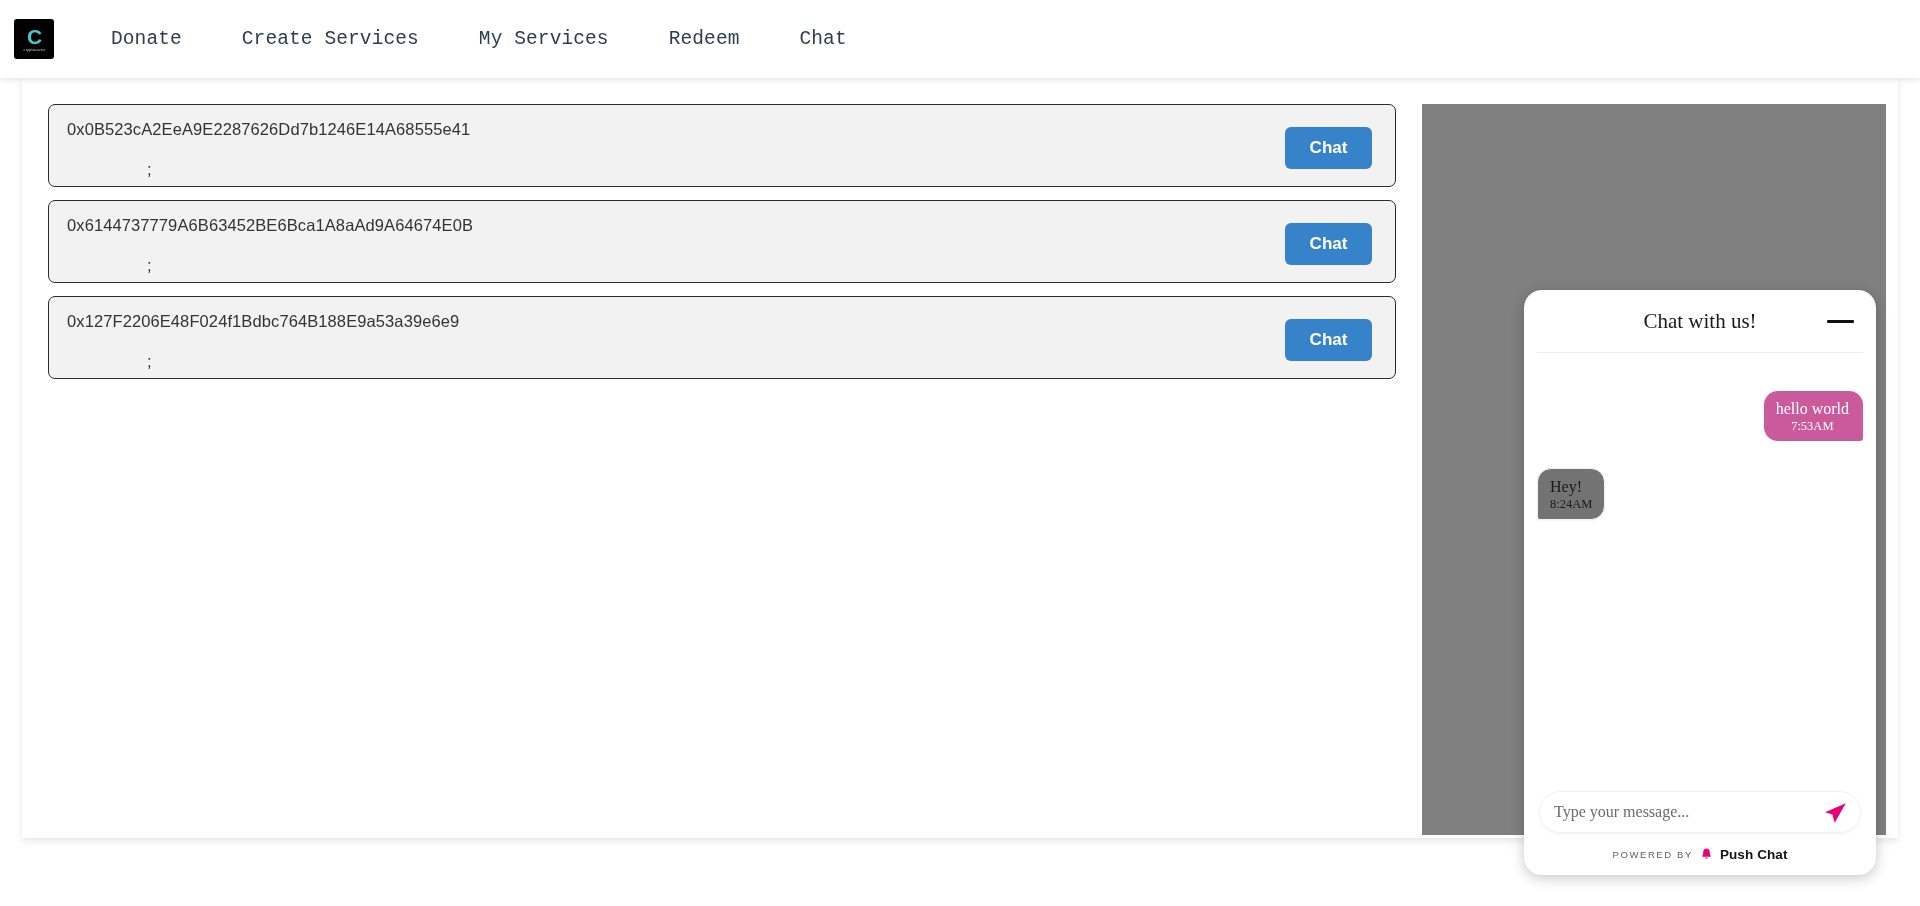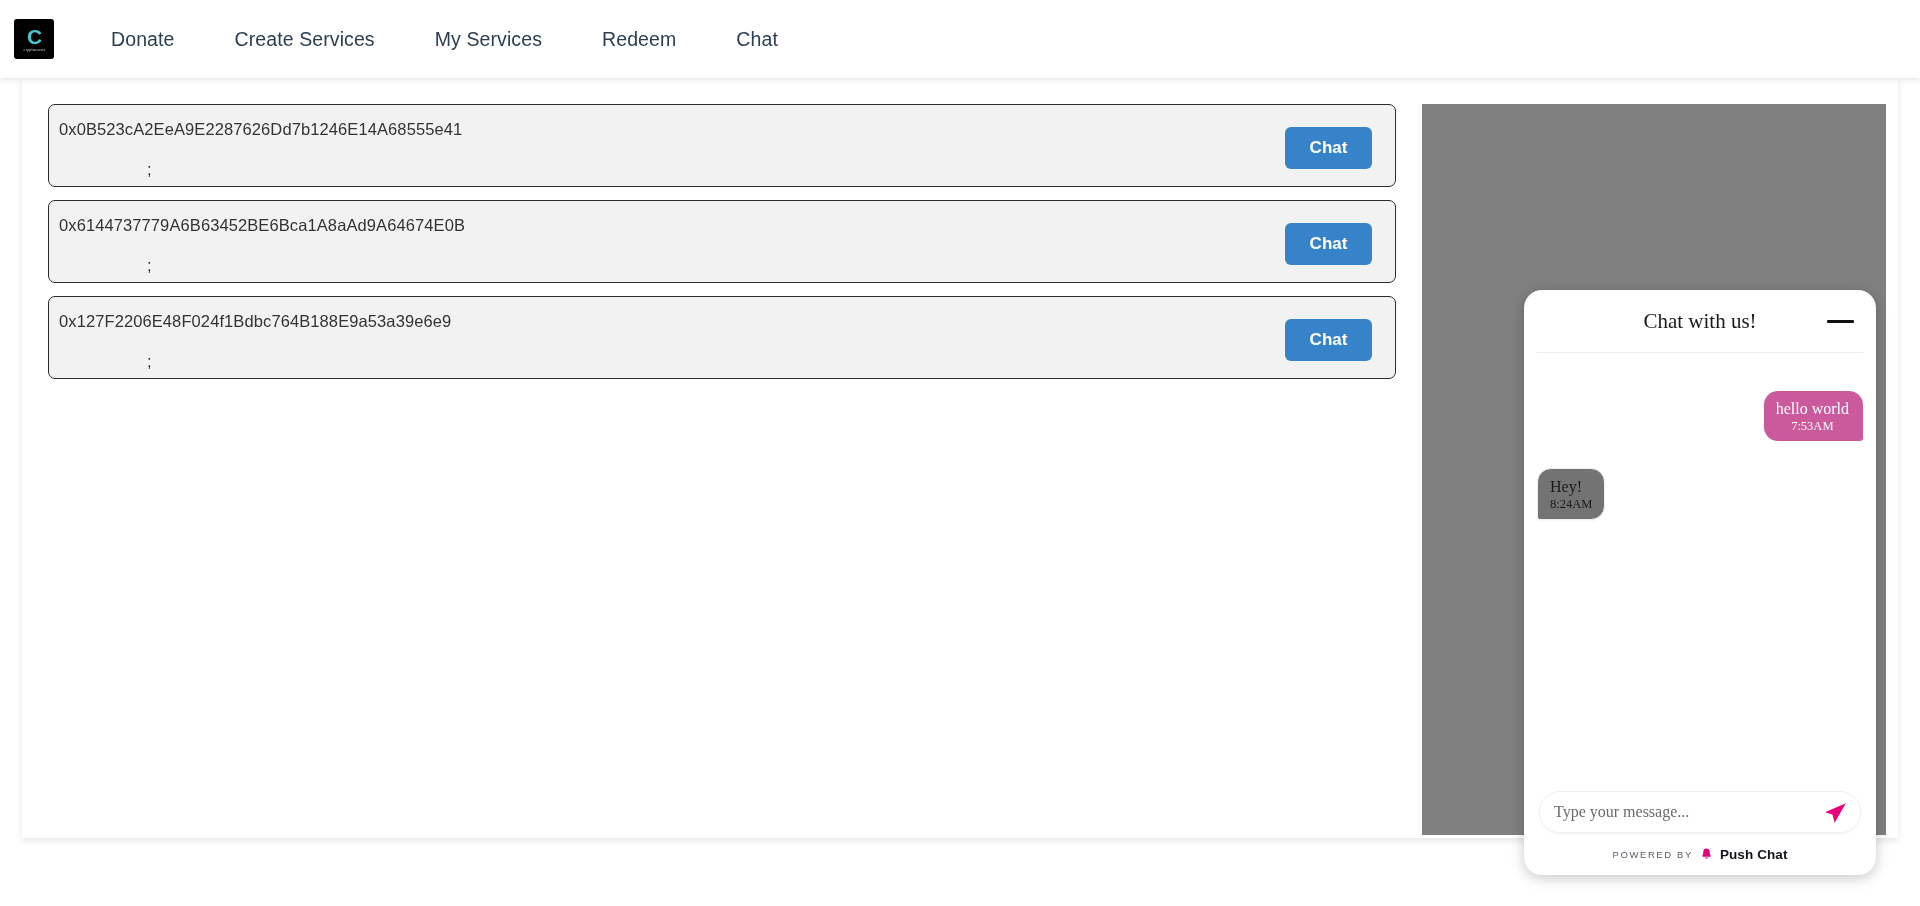--- a/index.html
+++ b/index.html
@@ -49,20 +49,21 @@
     font-size: 4px;
     line-height: 5px;
     color: #cfcfcf;
     letter-spacing: 0.2px;
     transform: scale(0.95);
   }
   .nav-links {
     display: flex;
     align-items: center;
     margin-left: 57px;
+    font-family: Liberation Mono, monospace;
   }
   .nav-link {
     font-size: 19.5px;
     color: #2c3e50;
     text-decoration: none;
     padding: 0 0;
     margin-right: 60px;
     white-space: nowrap;
     cursor: pointer;
     letter-spacing: 0.1px;
@@ -109,20 +110,21 @@
     border-radius: 7px;
     height: 83px;
     margin-bottom: 13px;
     padding: 14px 20px 0 10px;
   }
   .address-text {
     font-size: 16.5px;
     color: #333333;
     line-height: 20px;
     letter-spacing: 0.1px;
+    margin-left: 8px;
   }
   .address-semicolon {
     font-size: 16.5px;
     color: #333333;
     margin-top: 22px;
     margin-left: 88px;
     line-height: 16px;
   }
   .chat-btn {
     position: absolute;

